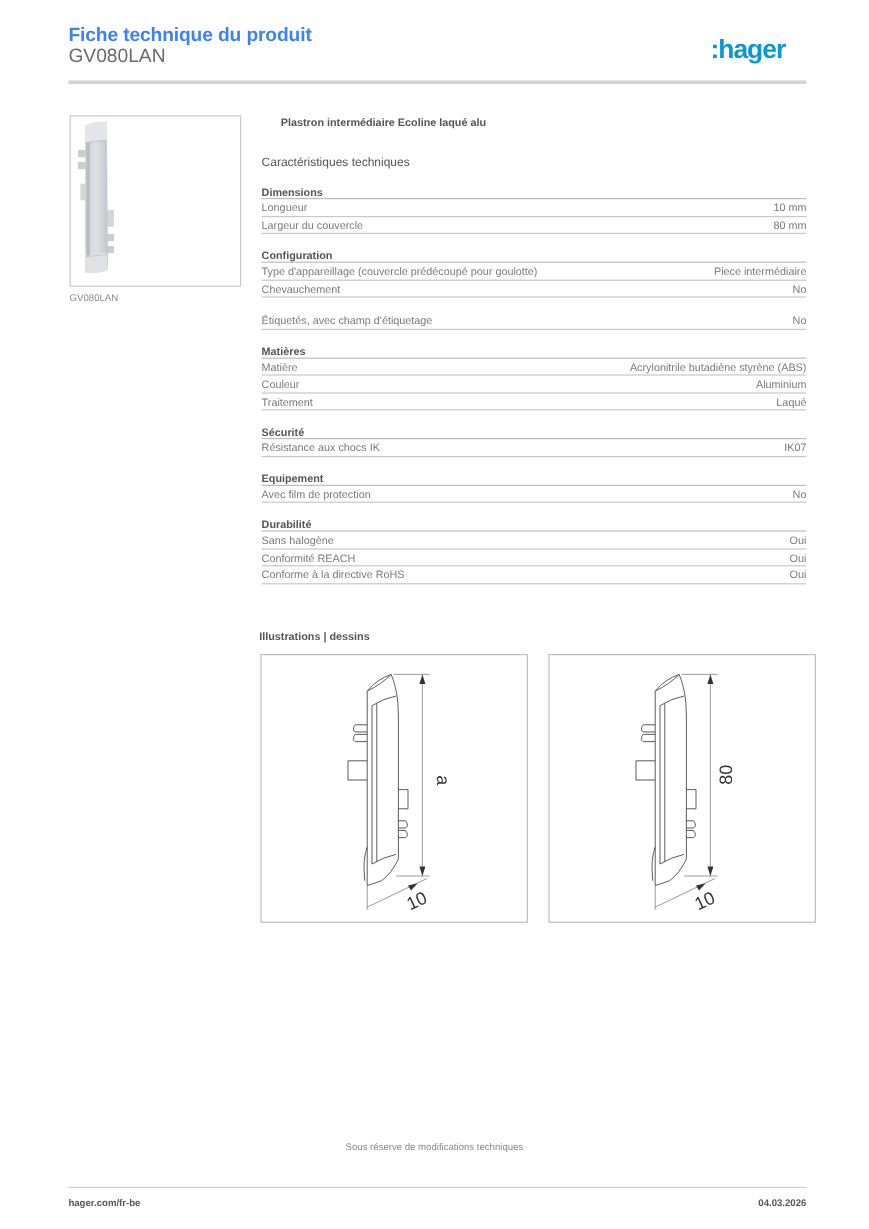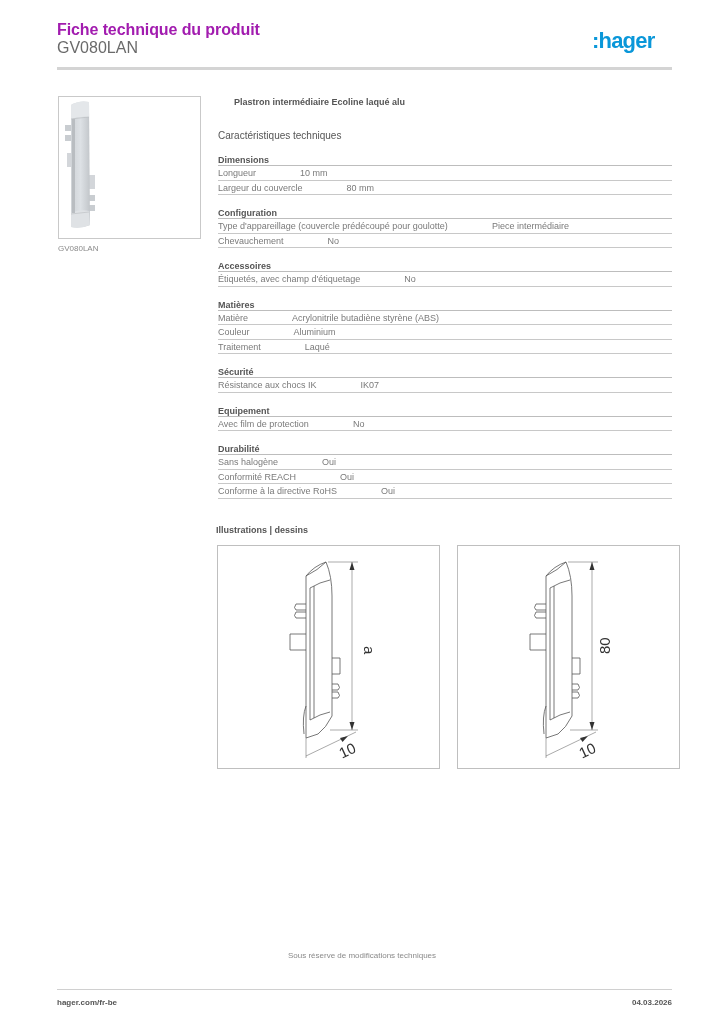--- a/index.html
+++ b/index.html
@@ -1,33 +1,33 @@
 <!DOCTYPE html>
 <html><head>
 <meta charset="utf-8">
 <style>
   * { box-sizing: border-box; margin: 0; padding: 0; }
   html, body { width: 724px; height: 1024px; background: #ffffff; overflow: hidden; }
   body { position: relative; font-family: "Liberation Sans", "DejaVu Sans", sans-serif; color: #555; }
 
-  .title { position: absolute; left: 57px; top: 21px; font-size: 16px; font-weight: bold; color: #a21caf; letter-spacing: -0.1px; }
+  .title { position: absolute; left: 57px; top: 21px; font-size: 16px; font-weight: bold; color: #3b82f6; letter-spacing: -0.1px; }
   .subtitle { position: absolute; left: 57px; top: 39px; font-size: 16px; color: #6a6a6a; }
   .logo { position: absolute; left: 592px; top: 28px; font-size: 22px; font-weight: bold; color: #0a97d9; letter-spacing: -0.8px; line-height: 26px; }
   .header-rule { position: absolute; left: 57px; top: 67px; width: 615px; height: 3px; background: #d4d4d4; }
 
   .product-frame { position: absolute; left: 58px; top: 96px; width: 143px; height: 143px; border: 1px solid #c9c9c9; background: #fff; overflow: hidden; }
   .product-caption { position: absolute; left: 58px; top: 244px; font-size: 8px; color: #8a8a8a; }
 
   .content { position: absolute; left: 218px; top: 96px; width: 454px; }
   .product-name { font-size: 9px; font-weight: bold; color: #555; height: 12px; line-height: 12px; padding-left: 16px; }
   .tech-heading { margin-top: 22px; font-size: 10px; font-weight: normal; color: #555; height: 12px; line-height: 12px; }
   .section { margin-top: 12px; }
   .section:first-of-type { margin-top: 14px; }
   .section-title { font-size: 9px; font-weight: bold; color: #555; height: 12px; line-height: 12px; border-bottom: 1px solid #bdbdbd; padding-bottom: 1px; }
-  .row { display: flex; justify-content: flex-start; font-size: 9px; color: #7a7a7a; height: 14.5px; line-height: 13px; border-bottom: 1px solid #c8c8c8; padding-top: 1px; gap: 44px; }
+  .row { display: flex; justify-content: space-between; font-size: 9px; color: #7a7a7a; height: 14.5px; line-height: 13px; border-bottom: 1px solid #c8c8c8; padding-top: 1px; gap: 44px; }
   .row .val { text-align: right; }
 
   .illus-heading { position: absolute; left: 216px; top: 525px; font-size: 9px; font-weight: bold; color: #555; }
   .illus-box { position: absolute; top: 545px; width: 223px; height: 224px; border: 1px solid #bfbfbf; background: #fff; }
   .illus-box.left { left: 217px; }
   .illus-box.right { left: 457px; }
   .illus-box svg { position: absolute; left: 0; top: 0; }
 
   .footer-rule { position: absolute; left: 57px; top: 989px; width: 615px; height: 1px; background: #d0d0d0; }
   .footer-left { position: absolute; left: 57px; top: 998px; font-size: 8px; font-weight: bold; color: #555; }
@@ -92,21 +92,20 @@
         <span>Type d'appareillage (couvercle prédécoupé pour goulotte)</span>
         <span class="val">Piece intermédiaire</span>
       </div>
     <div class="row">
         <span>Chevauchement</span>
         <span class="val">No</span>
       </div>
   </div>
 
   <div class="section">
-    <div class="section-title">Accessoires</div>
     <div class="row">
         <span>Étiquetés, avec champ d'étiquetage</span>
         <span class="val">No</span>
       </div>
   </div>
 
   <div class="section">
     <div class="section-title">Matières</div>
     <div class="row">
         <span>Matière</span>

